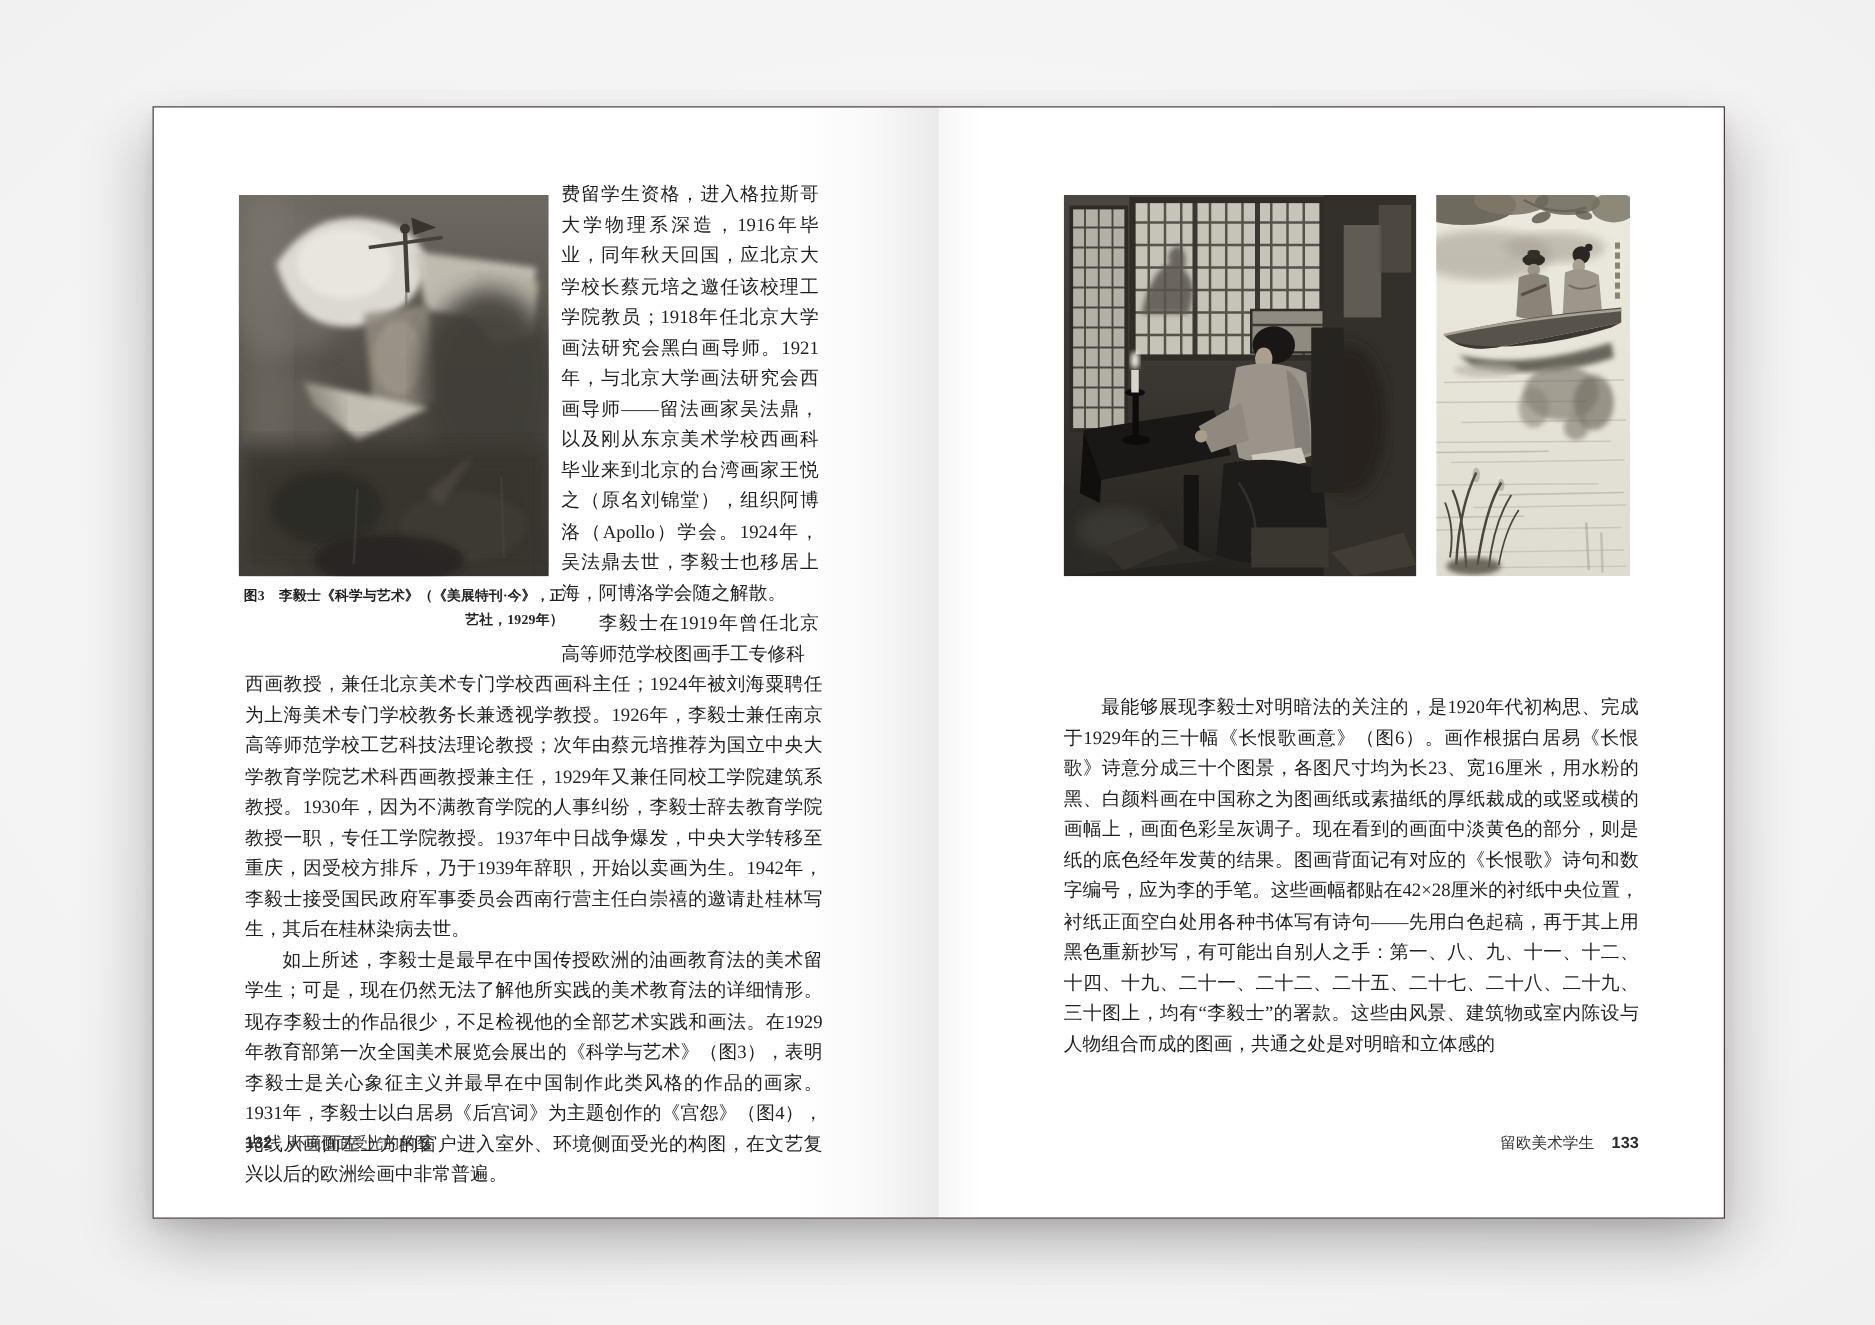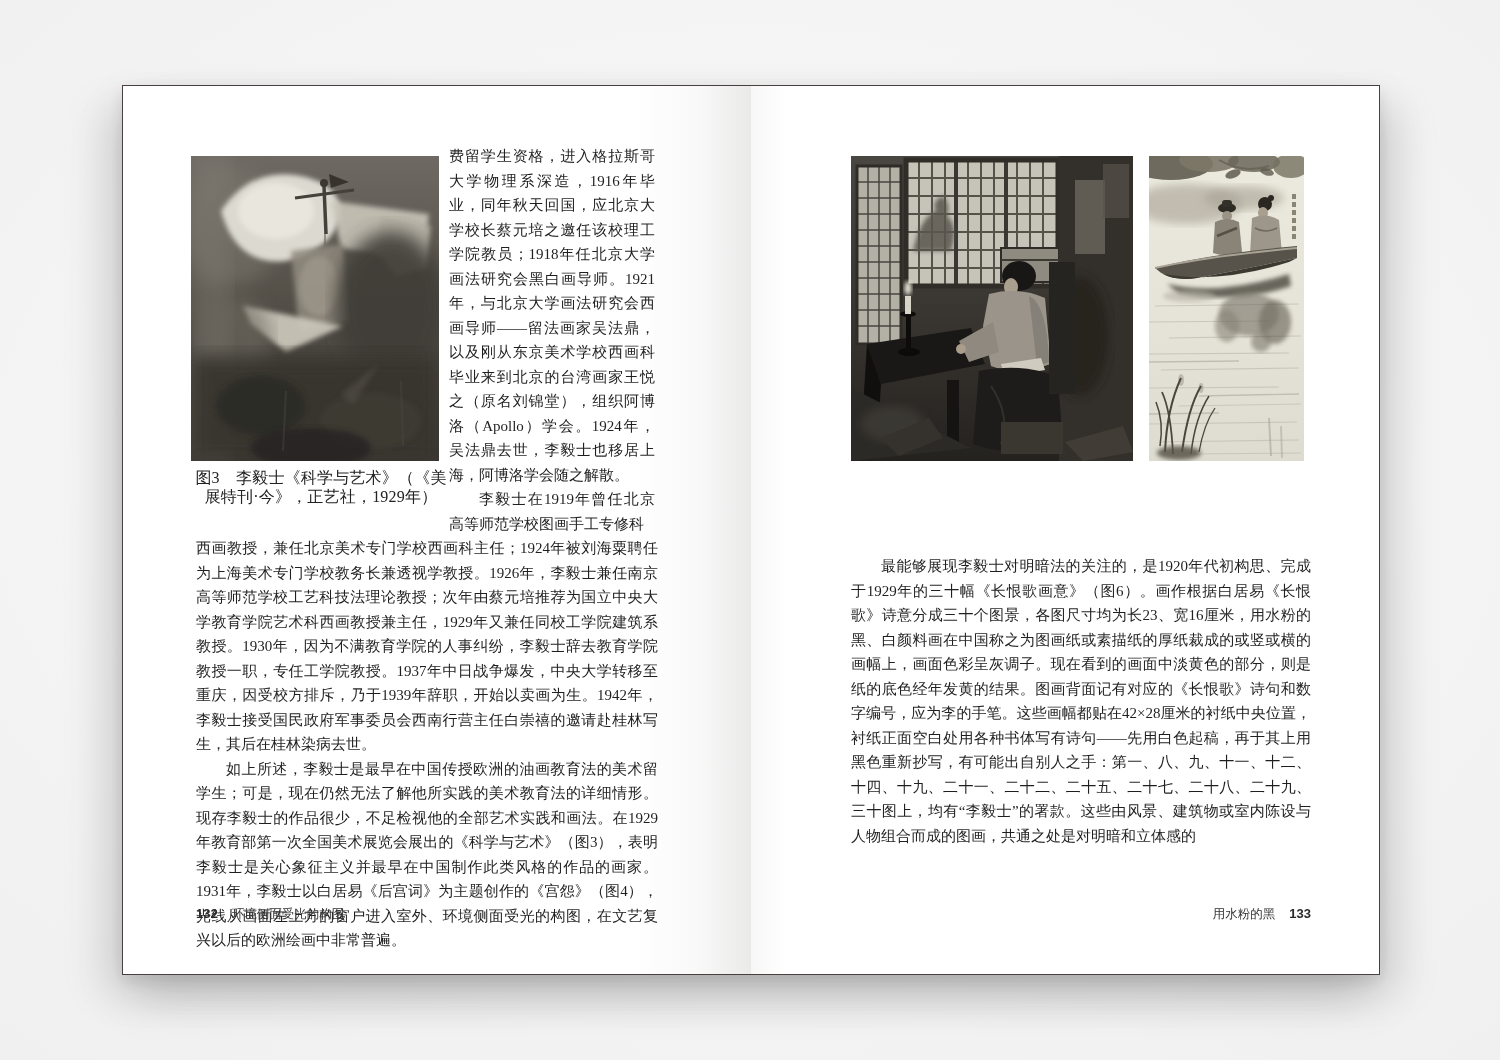--- a/index.html
+++ b/index.html
@@ -27,22 +27,22 @@
   }
   .spine-shadow-right{
     position:absolute;left:0;top:0;bottom:0;width:34px;
     background:linear-gradient(to right, rgba(95,90,85,0.05) 0%, rgba(95,90,85,0) 100%);
     pointer-events:none;
   }
   .fig{position:absolute;display:block;}
   .fig svg{display:block;}
   .caption{
     position:absolute;
-    font-size:16px;line-height:19px;color:#222222;
-    text-align:center;letter-spacing:0.2px;
+    font-size:11px;line-height:19px;color:#222222;
+    text-align:right;letter-spacing:0.2px;font-weight:bold;
   }
   .bodytext{
     position:absolute;
     font-size:15px;line-height:24.5px;
     text-align:justify;text-justify:inter-character;
   }
   .bodytext p{margin:0;}
   .bodytext p.indent{text-indent:2em;}
   .footer{
     position:absolute;top:820px;height:22px;
@@ -327,16 +327,16 @@
         <line x1="132" y1="270" x2="133" y2="302" stroke="#aaa598" stroke-width="2" opacity="0.5"></line>
       </svg>
     </div>
 
 
 
     <div class="bodytext" style="left:100px;top:468px;width:460px;">
       <p class="indent">最能够展现李毅士对明暗法的关注的，是1920年代初构思、完成于1929年的三十幅《长恨歌画意》（图6）。画作根据白居易《长恨歌》诗意分成三十个图景，各图尺寸均为长23、宽16厘米，用水粉的黑、白颜料画在中国称之为图画纸或素描纸的厚纸裁成的或竖或横的画幅上，画面色彩呈灰调子。现在看到的画面中淡黄色的部分，则是纸的底色经年发黄的结果。图画背面记有对应的《长恨歌》诗句和数字编号，应为李的手笔。这些画幅都贴在42×28厘米的衬纸中央位置，衬纸正面空白处用各种书体写有诗句——先用白色起稿，再于其上用黑色重新抄写，有可能出自别人之手：第一、八、九、十一、十二、十四、十九、二十一、二十二、二十五、二十七、二十八、二十九、三十图上，均有“李毅士”的署款。这些由风景、建筑物或室内陈设与人物组合而成的图画，共通之处是对明暗和立体感的</p>
     </div>
 
-    <div class="footer rightside" style="left:100px;width:460px;"><span>用水粉的黑</span><span class="gap"></span><span class="pn">133</span></div>
+    <div class="footer rightside" style="left:100px;width:460px;"><span>留欧美术学生</span><span class="gap"></span><span class="pn">133</span></div>
   </div>
 
 </div>
 
 </body></html>

